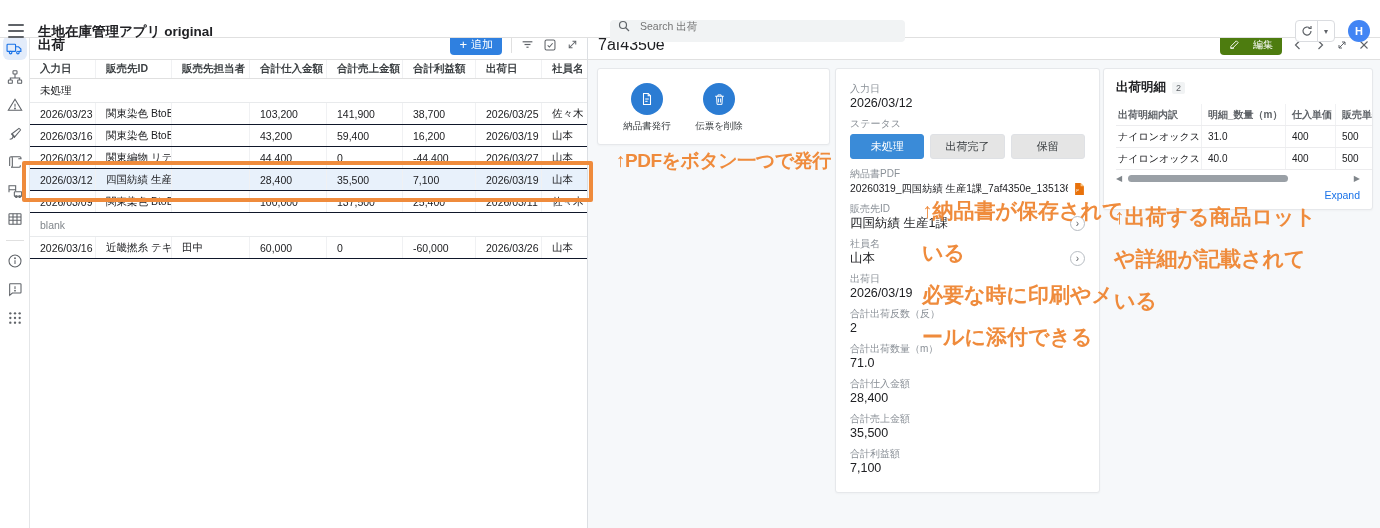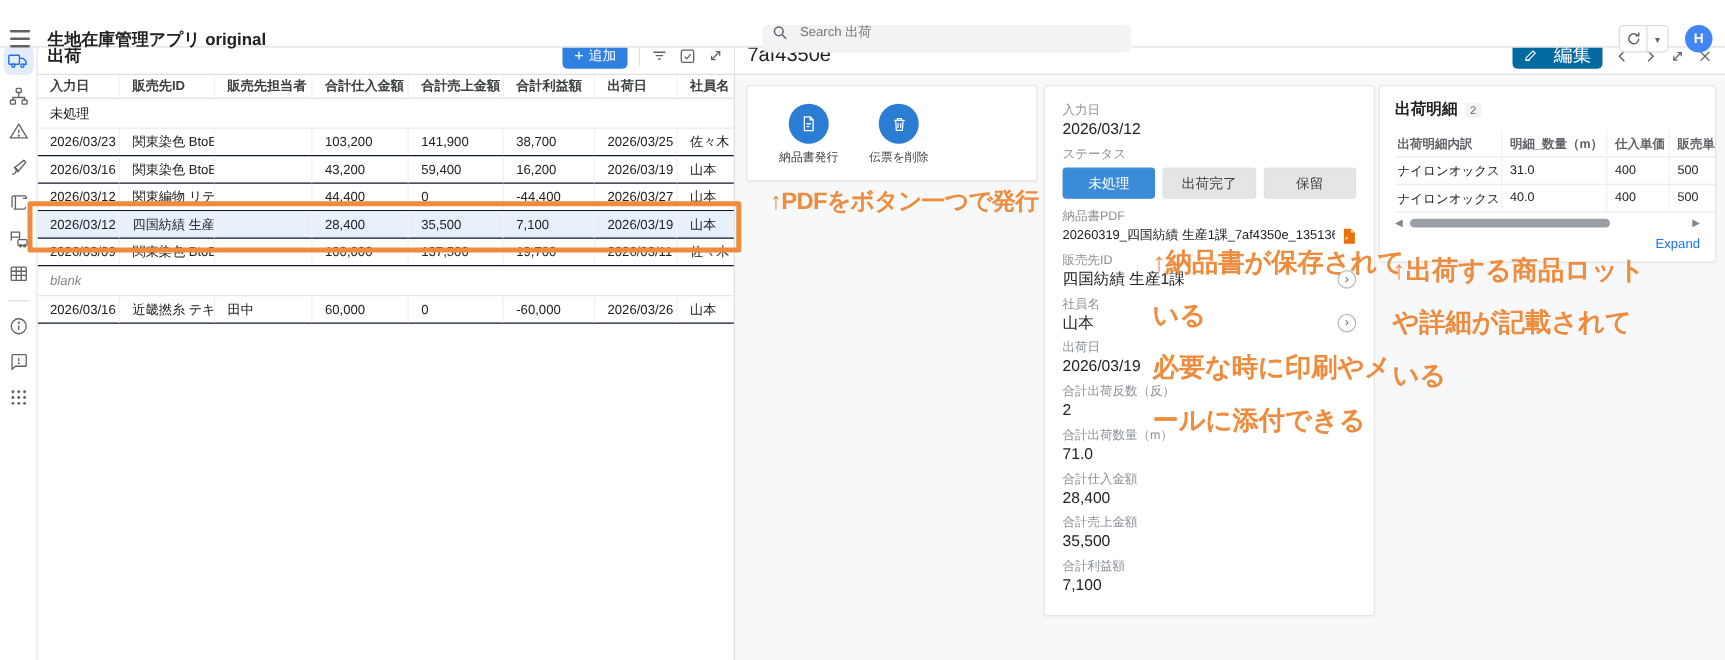--- a/index.html
+++ b/index.html
@@ -35,29 +35,29 @@
   .tb-sep { width:1px; height:16px; background:#e0e0e0; }
   .tb-icon { color:#5f6368; display:flex; align-items:center; cursor:pointer; }
 
   
   .grid-table { font-size:10.5px; color:#202124; }
   .trow { display:grid; grid-template-columns:66px 76px 78px 77px 76px 73px 66px 1fr; align-items:center; border-bottom:1px solid #0f172a; height:22px; }
   .trow > div { padding-left:10px; overflow:hidden; white-space:nowrap; height:100%; display:flex; align-items:center; border-right:1px solid #f0f1f3; }
   .trow > div:last-child { border-right:none; }
   .thead { height:19px; font-weight:700; color:#3c4043; border-bottom:1px solid #e0e0e0; }
   .group-row { height:24px; display:flex; align-items:center; padding-left:10px; border-bottom:1px solid #e8eaec; font-size:10.5px; color:#202124; }
-  .group-row.blank { font-style:italic; color:#80868b; }
+  .group-row.blank { color:#80868b; }
   .trow.selected { background:#e8f1fb; }
 
   
   .detail-panel { position:absolute; left:588px; top:30px; width:792px; height:498px; background:#f6f8fa; }
   .detail-toolbar { height:30px; background:#fff; border-bottom:1px solid #e0e0e0; display:flex; align-items:center; padding:0 10px; }
   .record-id { font-size:16px; color:#202124; }
   .detail-tools { margin-left:auto; display:flex; align-items:center; gap:10px; }
-  .edit-btn { background:#0369a1; color:#fff; border:none; border-radius:4px; height:21px; padding:0 9px; font-size:15px; display:flex; align-items:center; gap:13px; cursor:pointer; font-family:"Liberation Sans", sans-serif; }
+  .edit-btn { background:#4d7c0f; color:#fff; border:none; border-radius:4px; height:21px; padding:0 9px; font-size:10px; display:flex; align-items:center; gap:13px; cursor:pointer; font-family:"Liberation Sans", sans-serif; }
   .nav-ic { color:#5f6368; display:flex; align-items:center; cursor:pointer; }
   .detail-content { position:relative; width:100%; height:468px; }
 
   .card { position:absolute; background:#fff; border:1px solid #e6e8eb; border-radius:3px; box-shadow:0 1px 2px rgba(0,0,0,0.03); }
   .actions-card { left:9px; top:8px; width:233px; height:77px; display:flex; align-items:flex-start; gap:18px; padding:14px 0 0 22px; }
   .action { display:flex; flex-direction:column; align-items:center; width:54px; cursor:pointer; }
   .action .circ { width:32px; height:32px; border-radius:50%; background:#2b7cd3; display:flex; align-items:center; justify-content:center; margin-bottom:5px; }
   .action .albl { font-size:9.5px; color:#3c4043; white-space:nowrap; }
 
   .fields-card { left:247px; top:8px; width:265px; height:425px; padding:13px 14px; overflow:hidden; }
@@ -289,21 +289,21 @@
           <div>7,100</div>
           <div>2026/03/19</div>
           <div>山本</div>
       </div>
       <div class="trow">
         <div>2026/03/09</div>
           <div>関東染色 BtoBセーノ</div>
           <div></div>
           <div>100,000</div>
           <div>137,500</div>
-          <div>19,700</div>
+          <div>25,400</div>
           <div>2026/03/11</div>
           <div>佐々木</div>
       </div>
 
       <div class="group-row blank">blank</div>
 
       <div class="trow">
         <div>2026/03/16</div>
           <div>近畿撚糸 テキスタイ</div>
           <div>田中</div>

